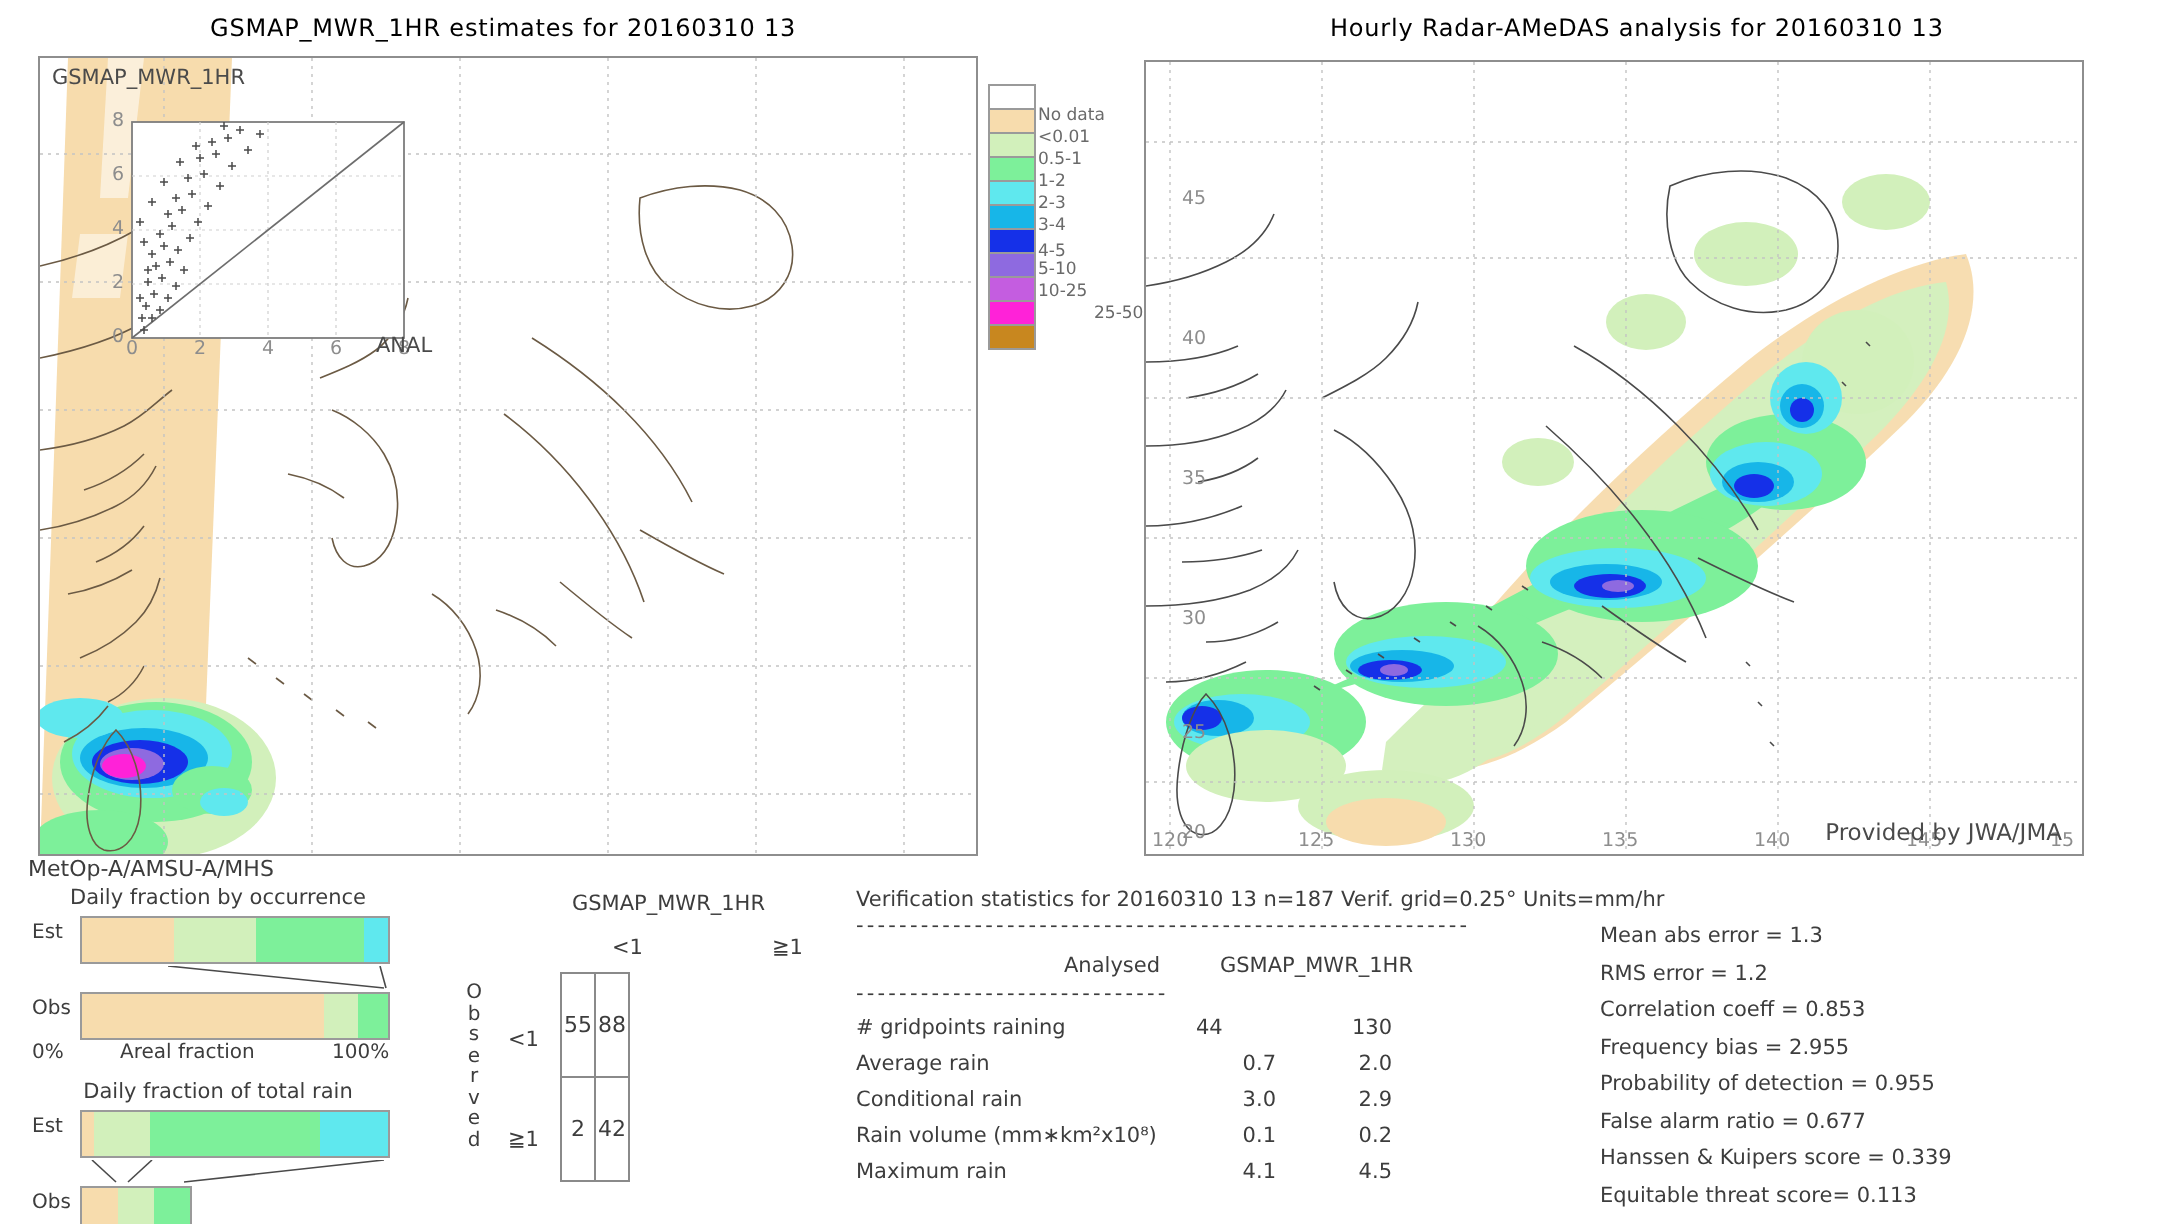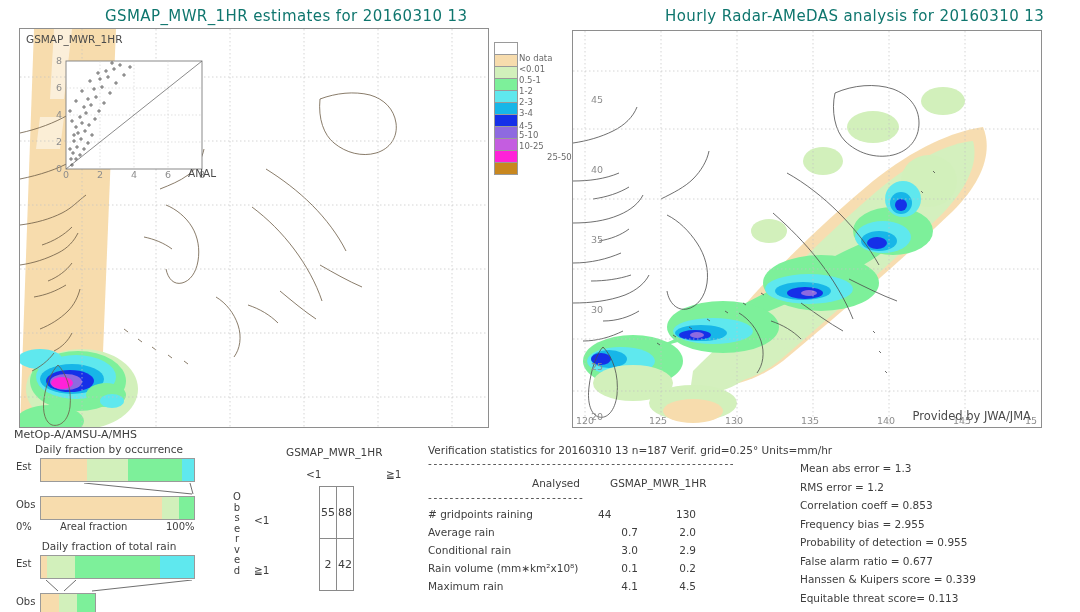--- a/index.html
+++ b/index.html
@@ -1,29 +1,29 @@
 <!DOCTYPE html>
 <html><head>
 <meta charset="utf-8">
 <style>
   html,body{margin:0;padding:0;background:#ffffff;}
   body{width:1080px;height:612px;position:relative;overflow:hidden;
        font-family:"DejaVu Sans","Liberation Sans",sans-serif;color:#5a5a5a;}
   .abs{position:absolute;}
-  .ttl{font-size:15px;color:#0f766e;letter-spacing:.4px;white-space:nowrap;}
+  .ttl{font-size:12px;color:#000000;letter-spacing:.4px;white-space:nowrap;}
   .mapframe{position:absolute;border:1px solid #8e8e8e;background:#fff;overflow:hidden;}
   .tick{position:absolute;font-size:9.5px;color:#8d8d8d;white-space:nowrap;}
   .panel-label{position:absolute;font-size:10.5px;color:#4a4a4a;white-space:nowrap;}
   .legend-box{position:absolute;}
   .legend-sw{width:22px;height:11px;border:1px solid #9a9a9a;border-bottom:none;}
   .legend-sw:last-child{border-bottom:1px solid #9a9a9a;}
   .legend-lbl{position:absolute;left:25px;font-size:8.5px;color:#6a6a6a;white-space:nowrap;line-height:11px;}
   .stat{font-size:10.5px;color:#3d3d3d;white-space:nowrap;}
   .mono-dash{font-size:10.5px;color:#3d3d3d;letter-spacing:1.6px;white-space:nowrap;}
-  table.cont{border-collapse:collapse;margin-left:39px;}
+  table.cont{border-collapse:collapse;}
   table.cont td{border:1px solid #8a8a8a;width:79px;height:49px;text-align:center;
      font-size:11px;color:#3d3d3d;}
   .vstack{font-size:10px;color:#3d3d3d;line-height:10.5px;text-align:center;width:10px;}
   .barlbl{font-size:10px;color:#3d3d3d;}
   .bartitle{font-size:10.5px;color:#3d3d3d;}
   svg{display:block;}
 </style>
 </head>
 <body>
 

